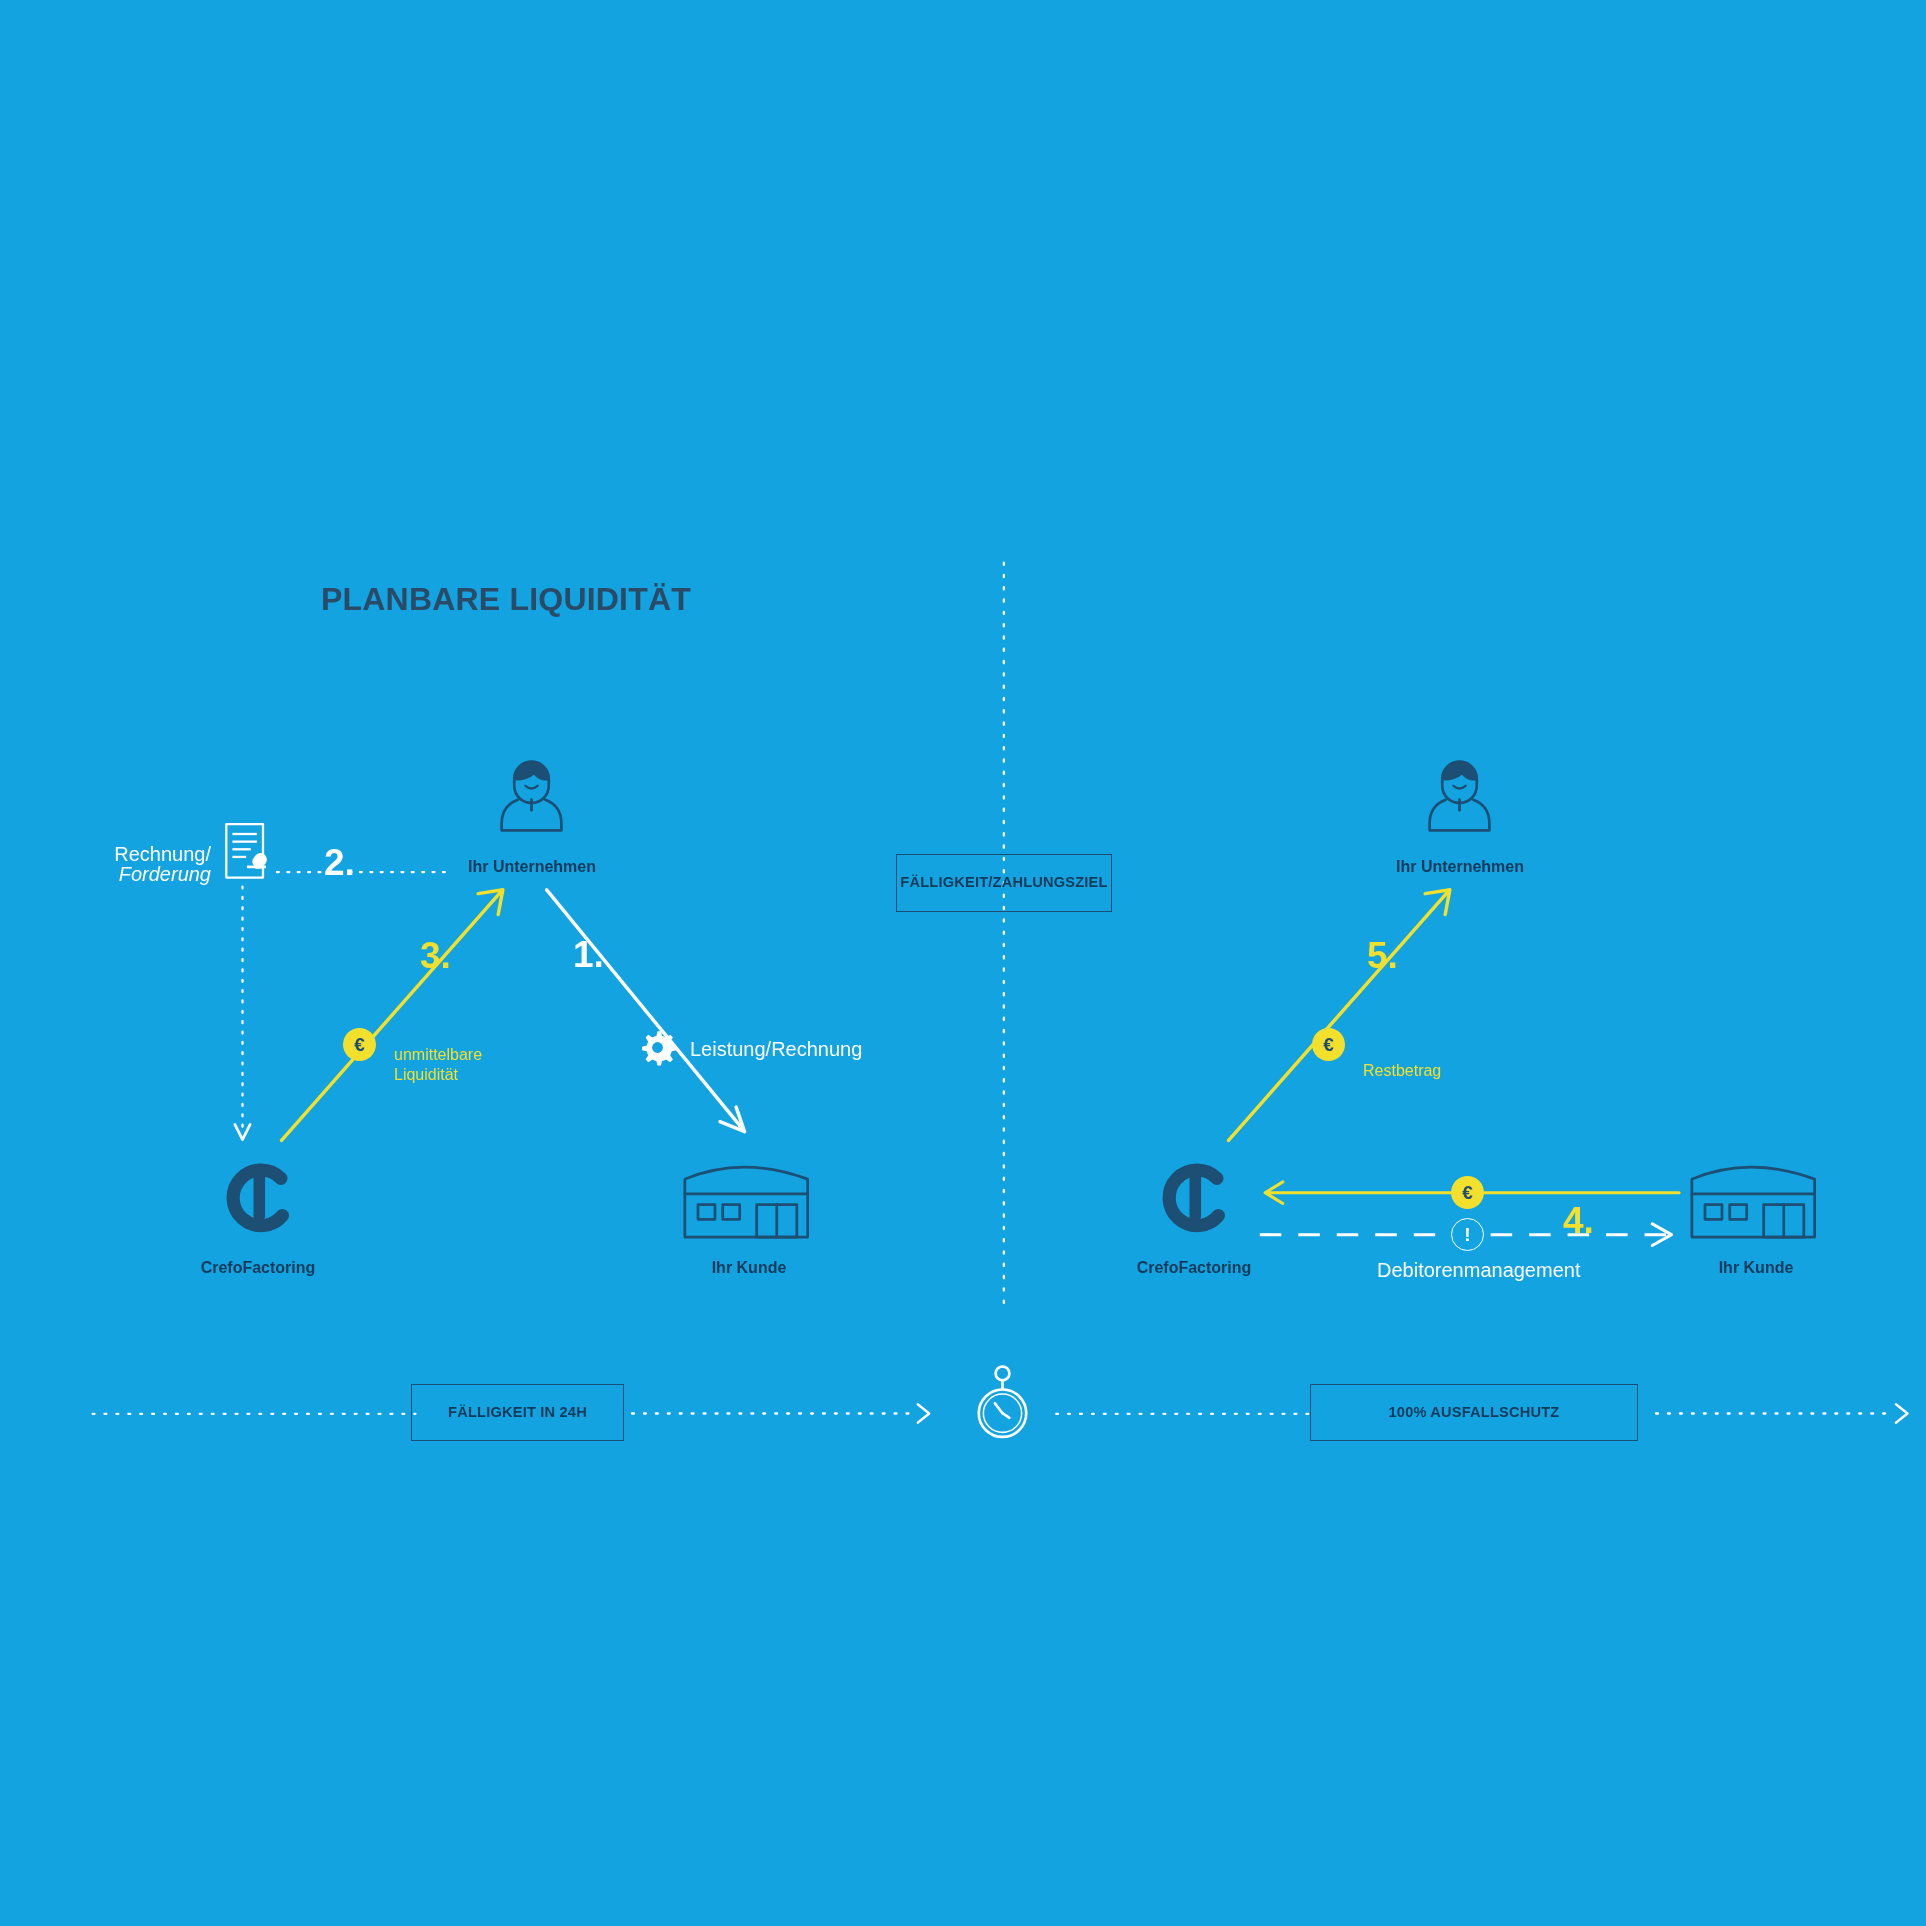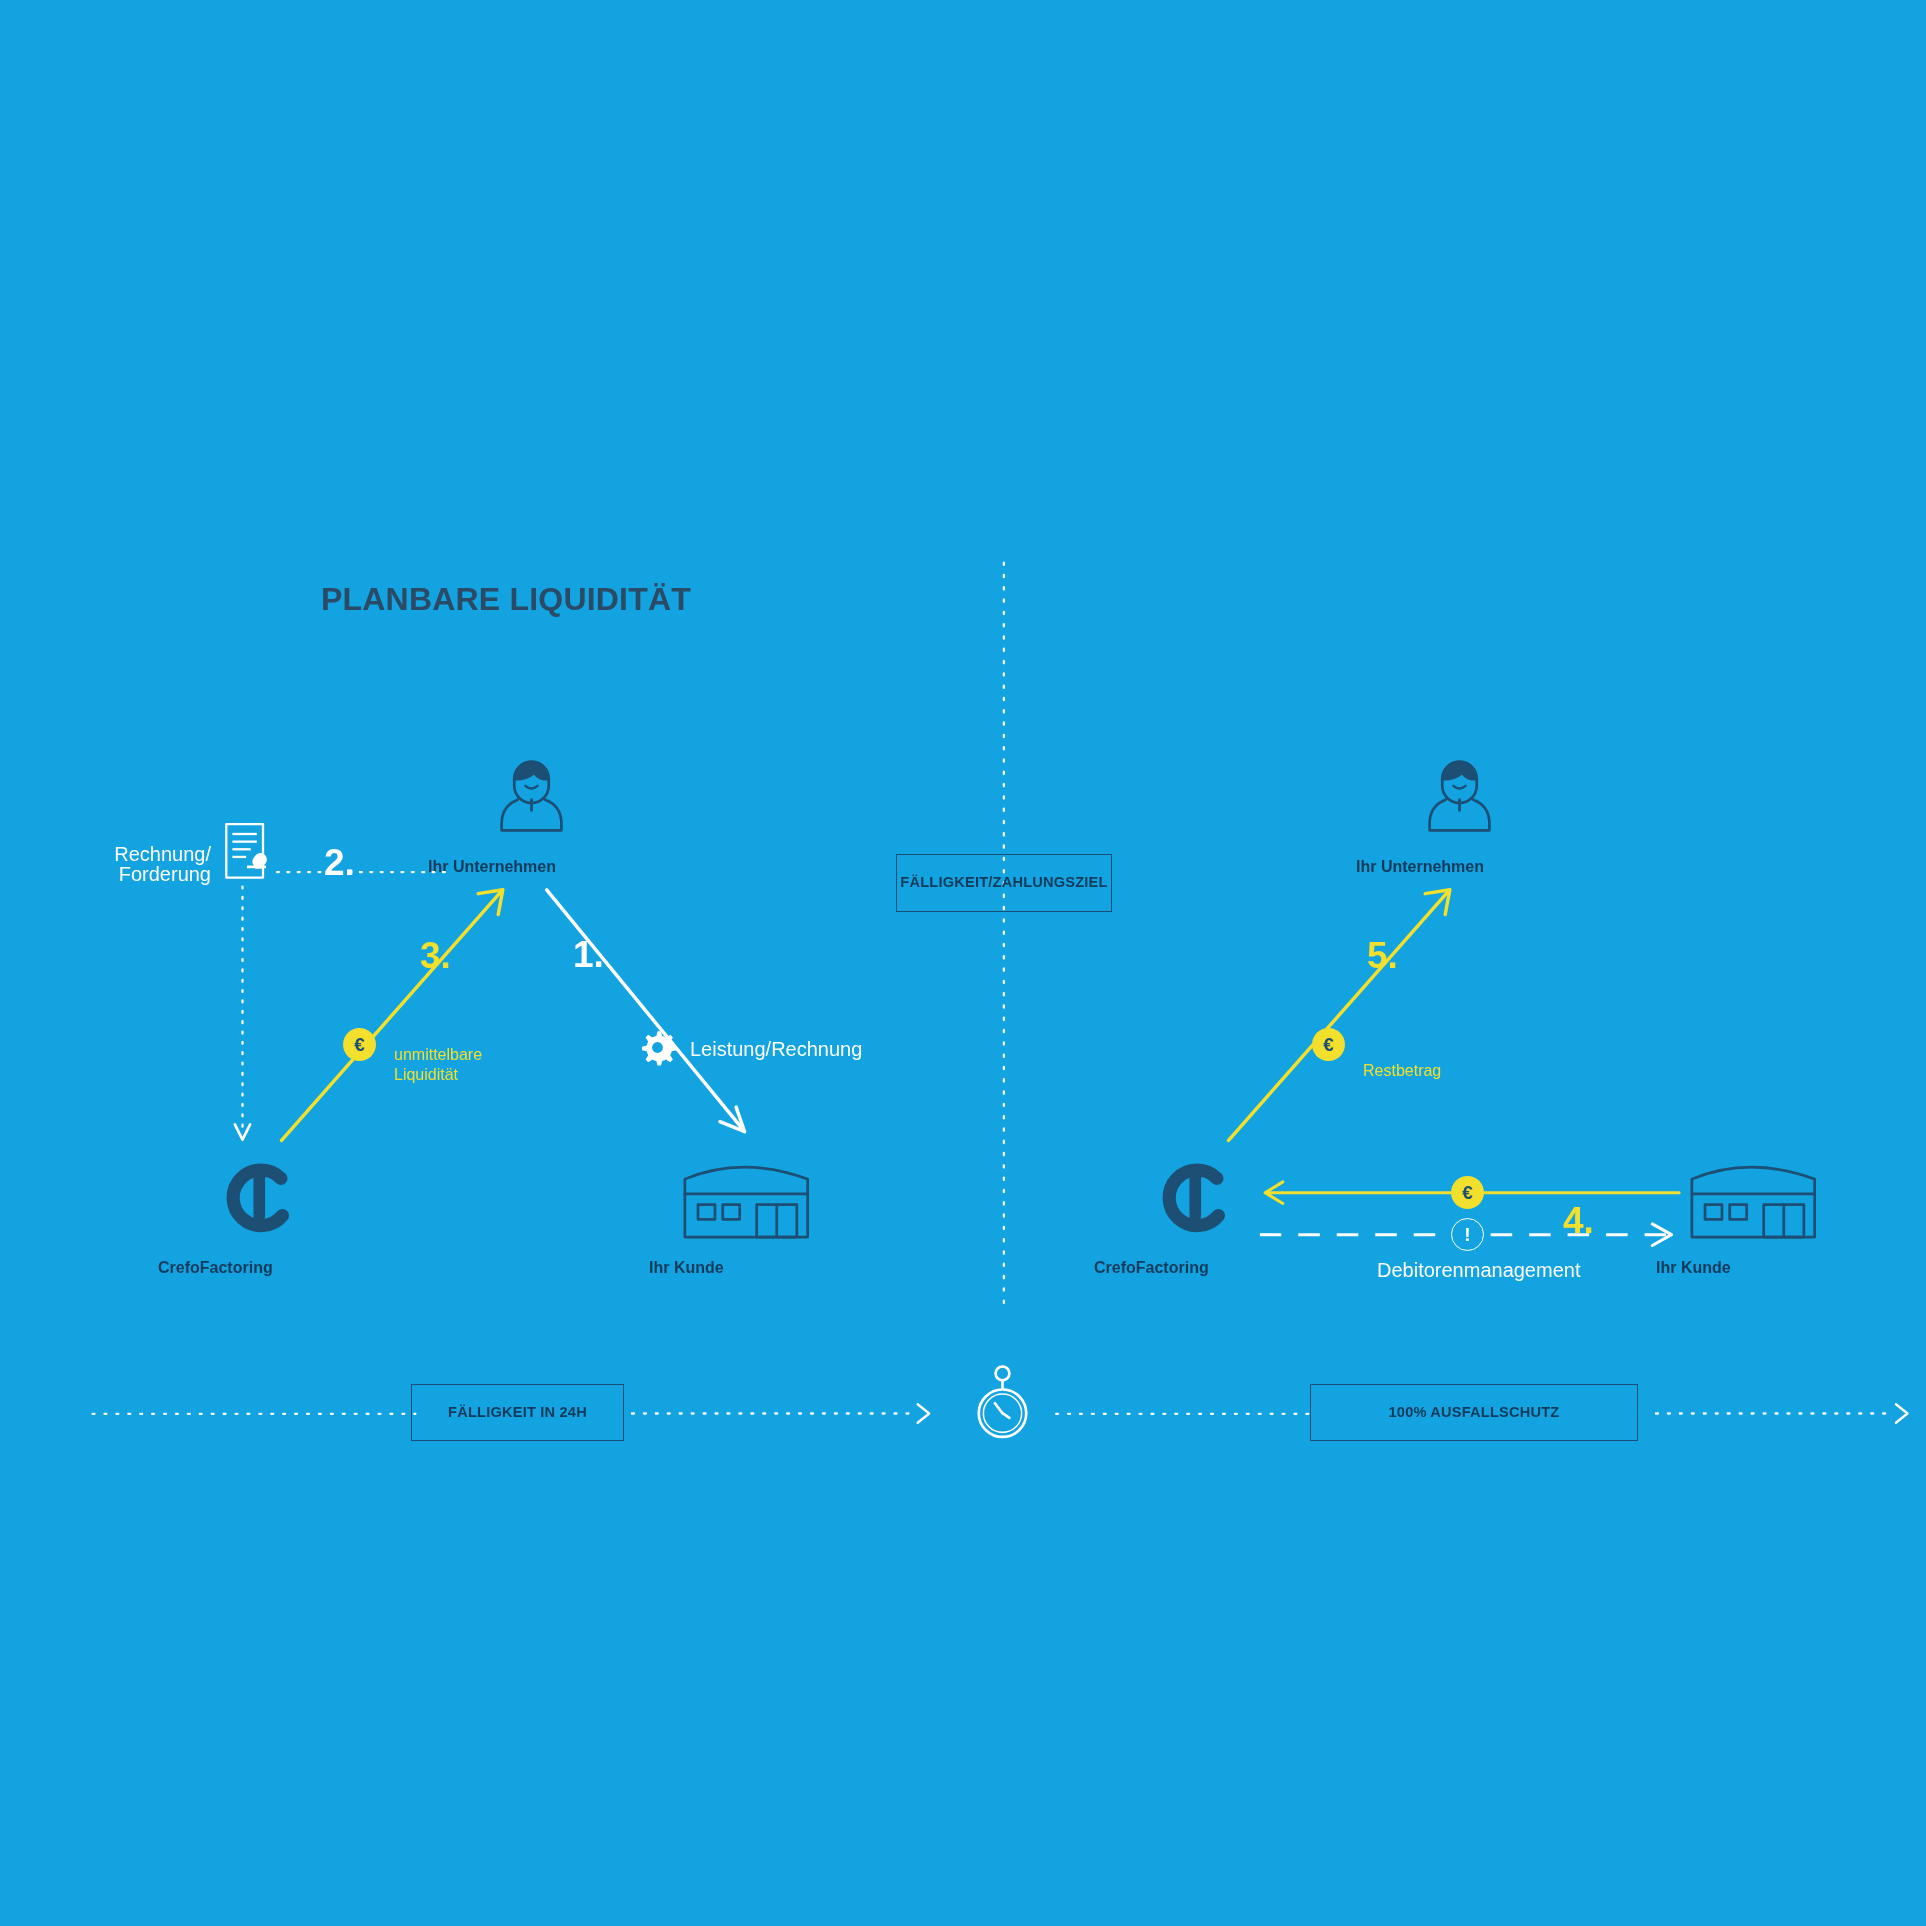--- a/index.html
+++ b/index.html
@@ -19,20 +19,21 @@
     color:#2a4a66;
     letter-spacing:0.2px;
     white-space:nowrap;
   }
 
   .node-label {
     font-size:16px;
     font-weight:bold;
     color:#123a5a;
     white-space:nowrap;
+    text-align:center;
   }
 
   .small-white {
     color:#ffffff;
     font-size:20px;
     line-height:1.25;
     white-space:nowrap;
   }
   .small-yellow {
     color:#f2e02c;
@@ -119,21 +120,21 @@
       <rect x="8" y="8" width="96" height="140"></rect>
       <line x1="24" y1="34" x2="88" y2="34"></line>
       <line x1="24" y1="54" x2="88" y2="54"></line>
       <line x1="24" y1="74" x2="72" y2="74"></line>
       <line x1="24" y1="94" x2="60" y2="94"></line>
       <path d="M62 120 h50" stroke-width="7"></path>
       <path d="M84 96 a14 14 0 1 1 18 18 l-4 8 h-12 l-4 -8 a14 14 0 0 1 2 -18z" fill="#ffffff" stroke="#ffffff"></path>
     </g>
   </svg>
   <div class="abs small-white" style="left:108px; top:842px; text-align:right; width:103px;">Rechnung/</div>
-  <div class="abs small-white" style="left:108px; top:862px; text-align:right; width:103px;">Forderung</div>
+  <div class="abs small-white" style="left:108px; top:862px; text-align:right; width:103px;font-style:italic;">Forderung</div>
 
   <svg class="abs" style="left:277px; top:869px;" width="169" height="6.2" viewBox="0 0 440 16">
     <line x1="0" y1="8" x2="440" y2="8" stroke="#ffffff" stroke-width="6" stroke-dasharray="5 22" stroke-linecap="round"></line>
   </svg>
   <div class="abs step-num white" style="left:324px; top:844px;">2.</div>
 
   <svg class="abs" style="left:231px; top:886px;" width="23" height="262" viewBox="0 0 60 680">
     <line x1="30" y1="0" x2="30" y2="630" stroke="#ffffff" stroke-width="6" stroke-dasharray="5 22" stroke-linecap="round"></line>
     <path d="M10 620 L30 660 L50 620" fill="none" stroke="#ffffff" stroke-width="7" stroke-linecap="round" stroke-linejoin="round"></path>
   </svg>

